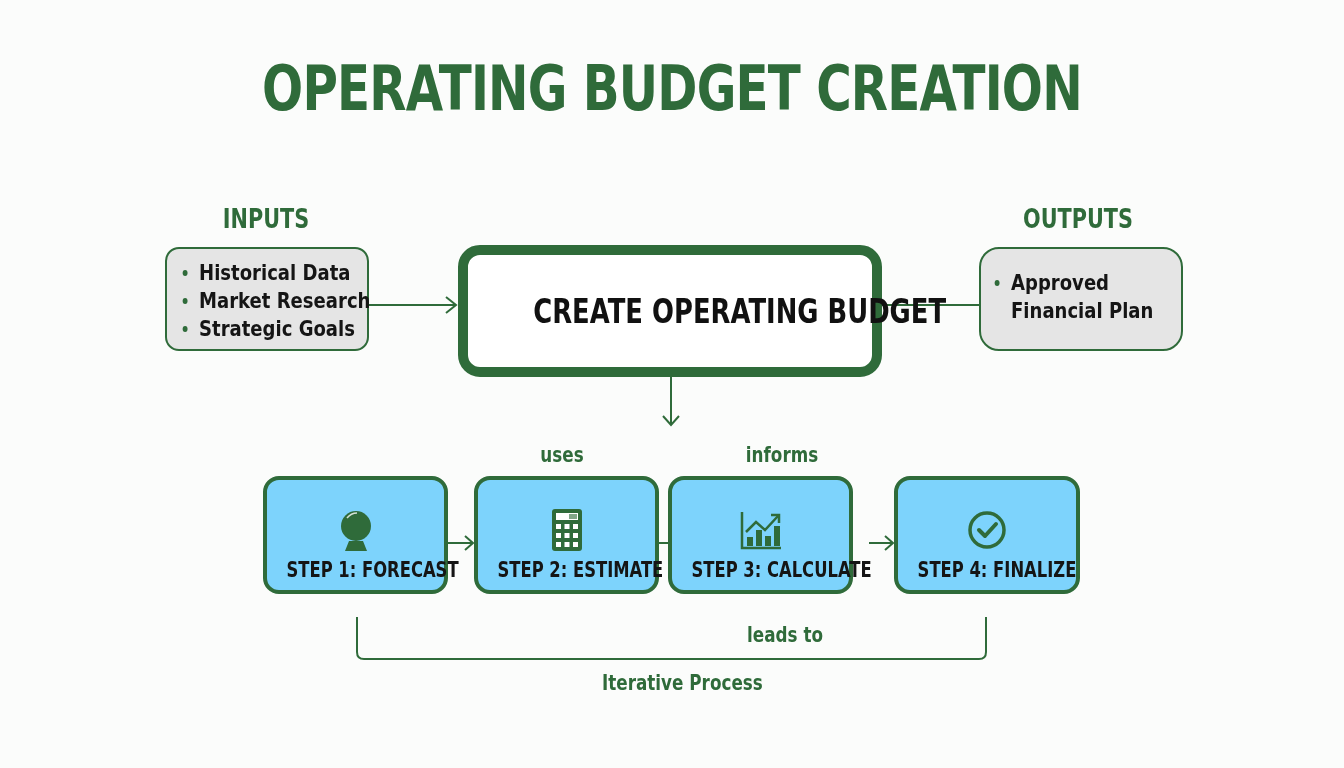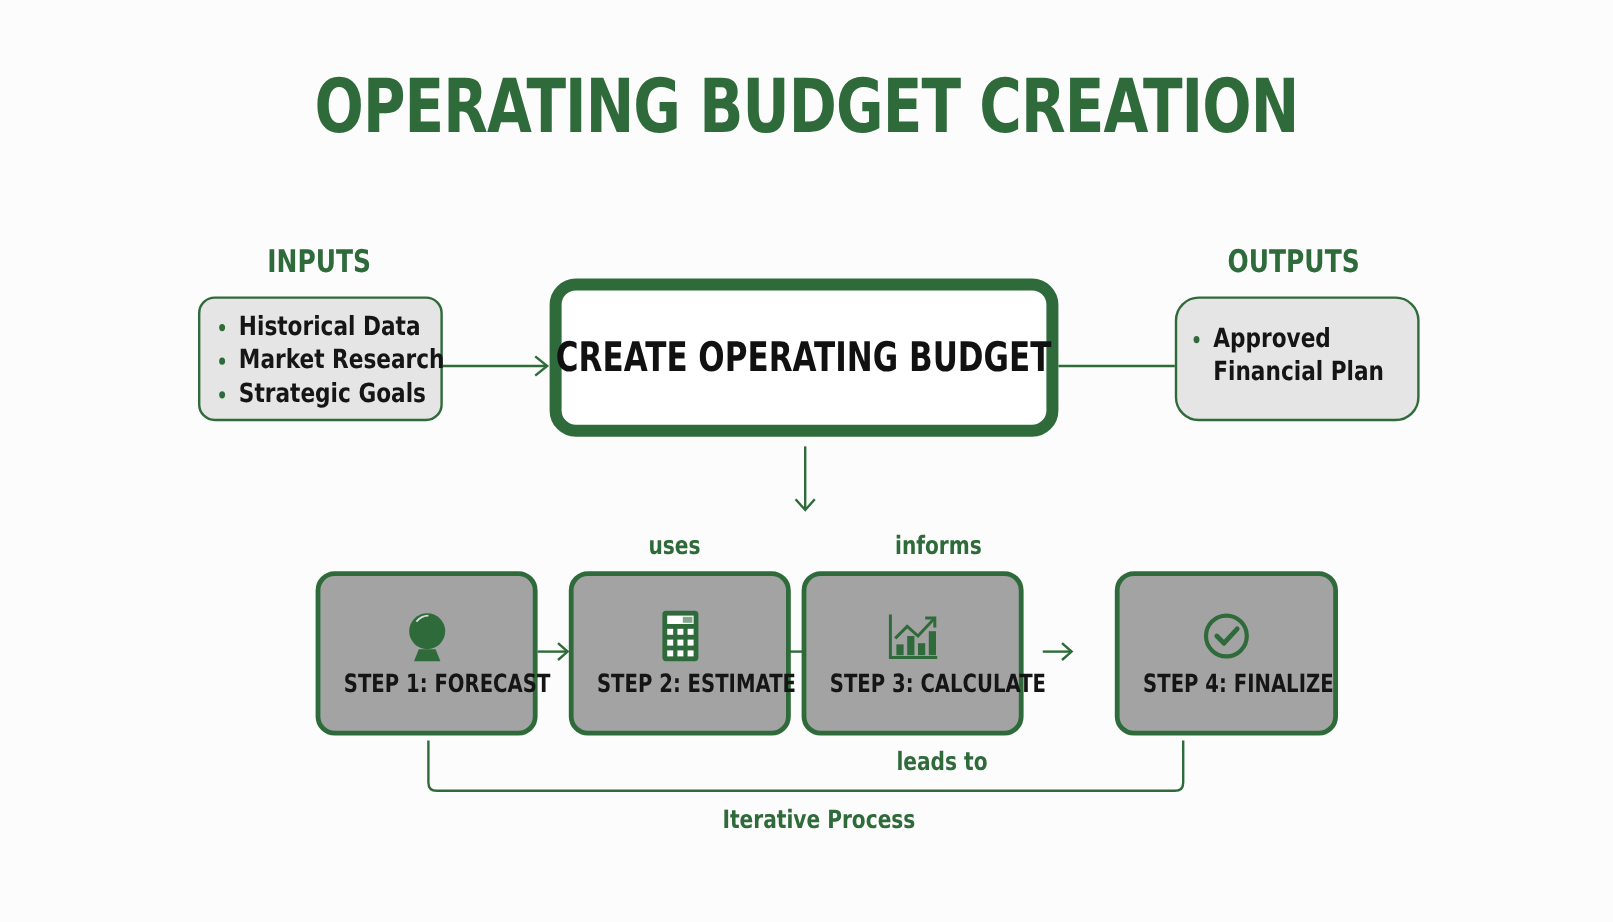--- a/index.html
+++ b/index.html
@@ -31,33 +31,33 @@
     font-family: "DejaVu Sans", sans-serif; font-weight: bold;
     font-size: 22px; line-height: 28px; color: #151515;
     transform: scaleX(0.82); transform-origin: left;
     white-space: nowrap;
   }
   .io-list li::before {
     content: ""; position: absolute; left: 2px; top: 11px;
     width: 6px; height: 6px; border-radius: 50%; background: #2f6b3a;
   }
   .main-box {
-    left: 458px; top: 232px; width: 424px; height: 132px;
+    left: 458px; top: 245px; width: 424px; height: 132px;
     border: 10px solid #2f6b3a; border-radius: 22px; background: #fff;
     box-sizing: border-box;
-    display: flex; align-items: center; justify-content: center;
+    display: flex; align-items: center; 
   }
   .main-label {
     font-family: "DejaVu Sans", sans-serif; font-weight: bold;
     font-size: 34px; color: #111; white-space: nowrap;
     transform: scaleX(0.76); transform-origin: center;
   }
   .step-box {
-    top: 476px; height: 137px; width: 185px;
-    border: 4.5px solid #2f6b3a; border-radius: 16px; background: #a3a3a3;
+    top: 476px; height: 118px; width: 185px;
+    border: 4.5px solid #2f6b3a; border-radius: 16px; background: #7dd3fc;
     box-sizing: border-box;
   }
   .step-icon {
     position: absolute; left: 50%; top: 28px; transform: translateX(-50%);
     width: 44px; height: 44px;
   }
   .step-label {
     position: absolute; left: 0; right: 0; top: 78px; text-align: center;
     font-family: "DejaVu Sans", sans-serif; font-weight: bold;
     font-size: 21px; color: #151515; white-space: nowrap;
@@ -160,19 +160,19 @@
     <rect x="8" y="29" width="6" height="9" fill="#2f6b3a"></rect>
     <rect x="17" y="22" width="6" height="16" fill="#2f6b3a"></rect>
     <rect x="26" y="28" width="6" height="10" fill="#2f6b3a"></rect>
     <rect x="35" y="18" width="6" height="20" fill="#2f6b3a"></rect>
     <polyline points="7,24 17,14 26,22 39,8" stroke="#2f6b3a" stroke-width="2.5" fill="none"></polyline>
     <polyline points="32,7 40,7 40,15" stroke="#2f6b3a" stroke-width="2.5" fill="none"></polyline>
   </svg>
   <div class="step-label">STEP 3: CALCULATE</div>
 </div>
 
-<div class="abs step-box" style="left:929px; width:186px;">
+<div class="abs step-box" style="left:894px; width:186px;">
   <svg class="step-icon" viewBox="0 0 44 44">
     <circle cx="22" cy="22" r="17" stroke="#2f6b3a" stroke-width="3.5" fill="none"></circle>
     <polyline points="14,22 20,28 31,16" stroke="#2f6b3a" stroke-width="4" fill="none" stroke-linecap="round" stroke-linejoin="round"></polyline>
   </svg>
   <div class="step-label">STEP 4: FINALIZE</div>
 </div>
 
 </body></html>

